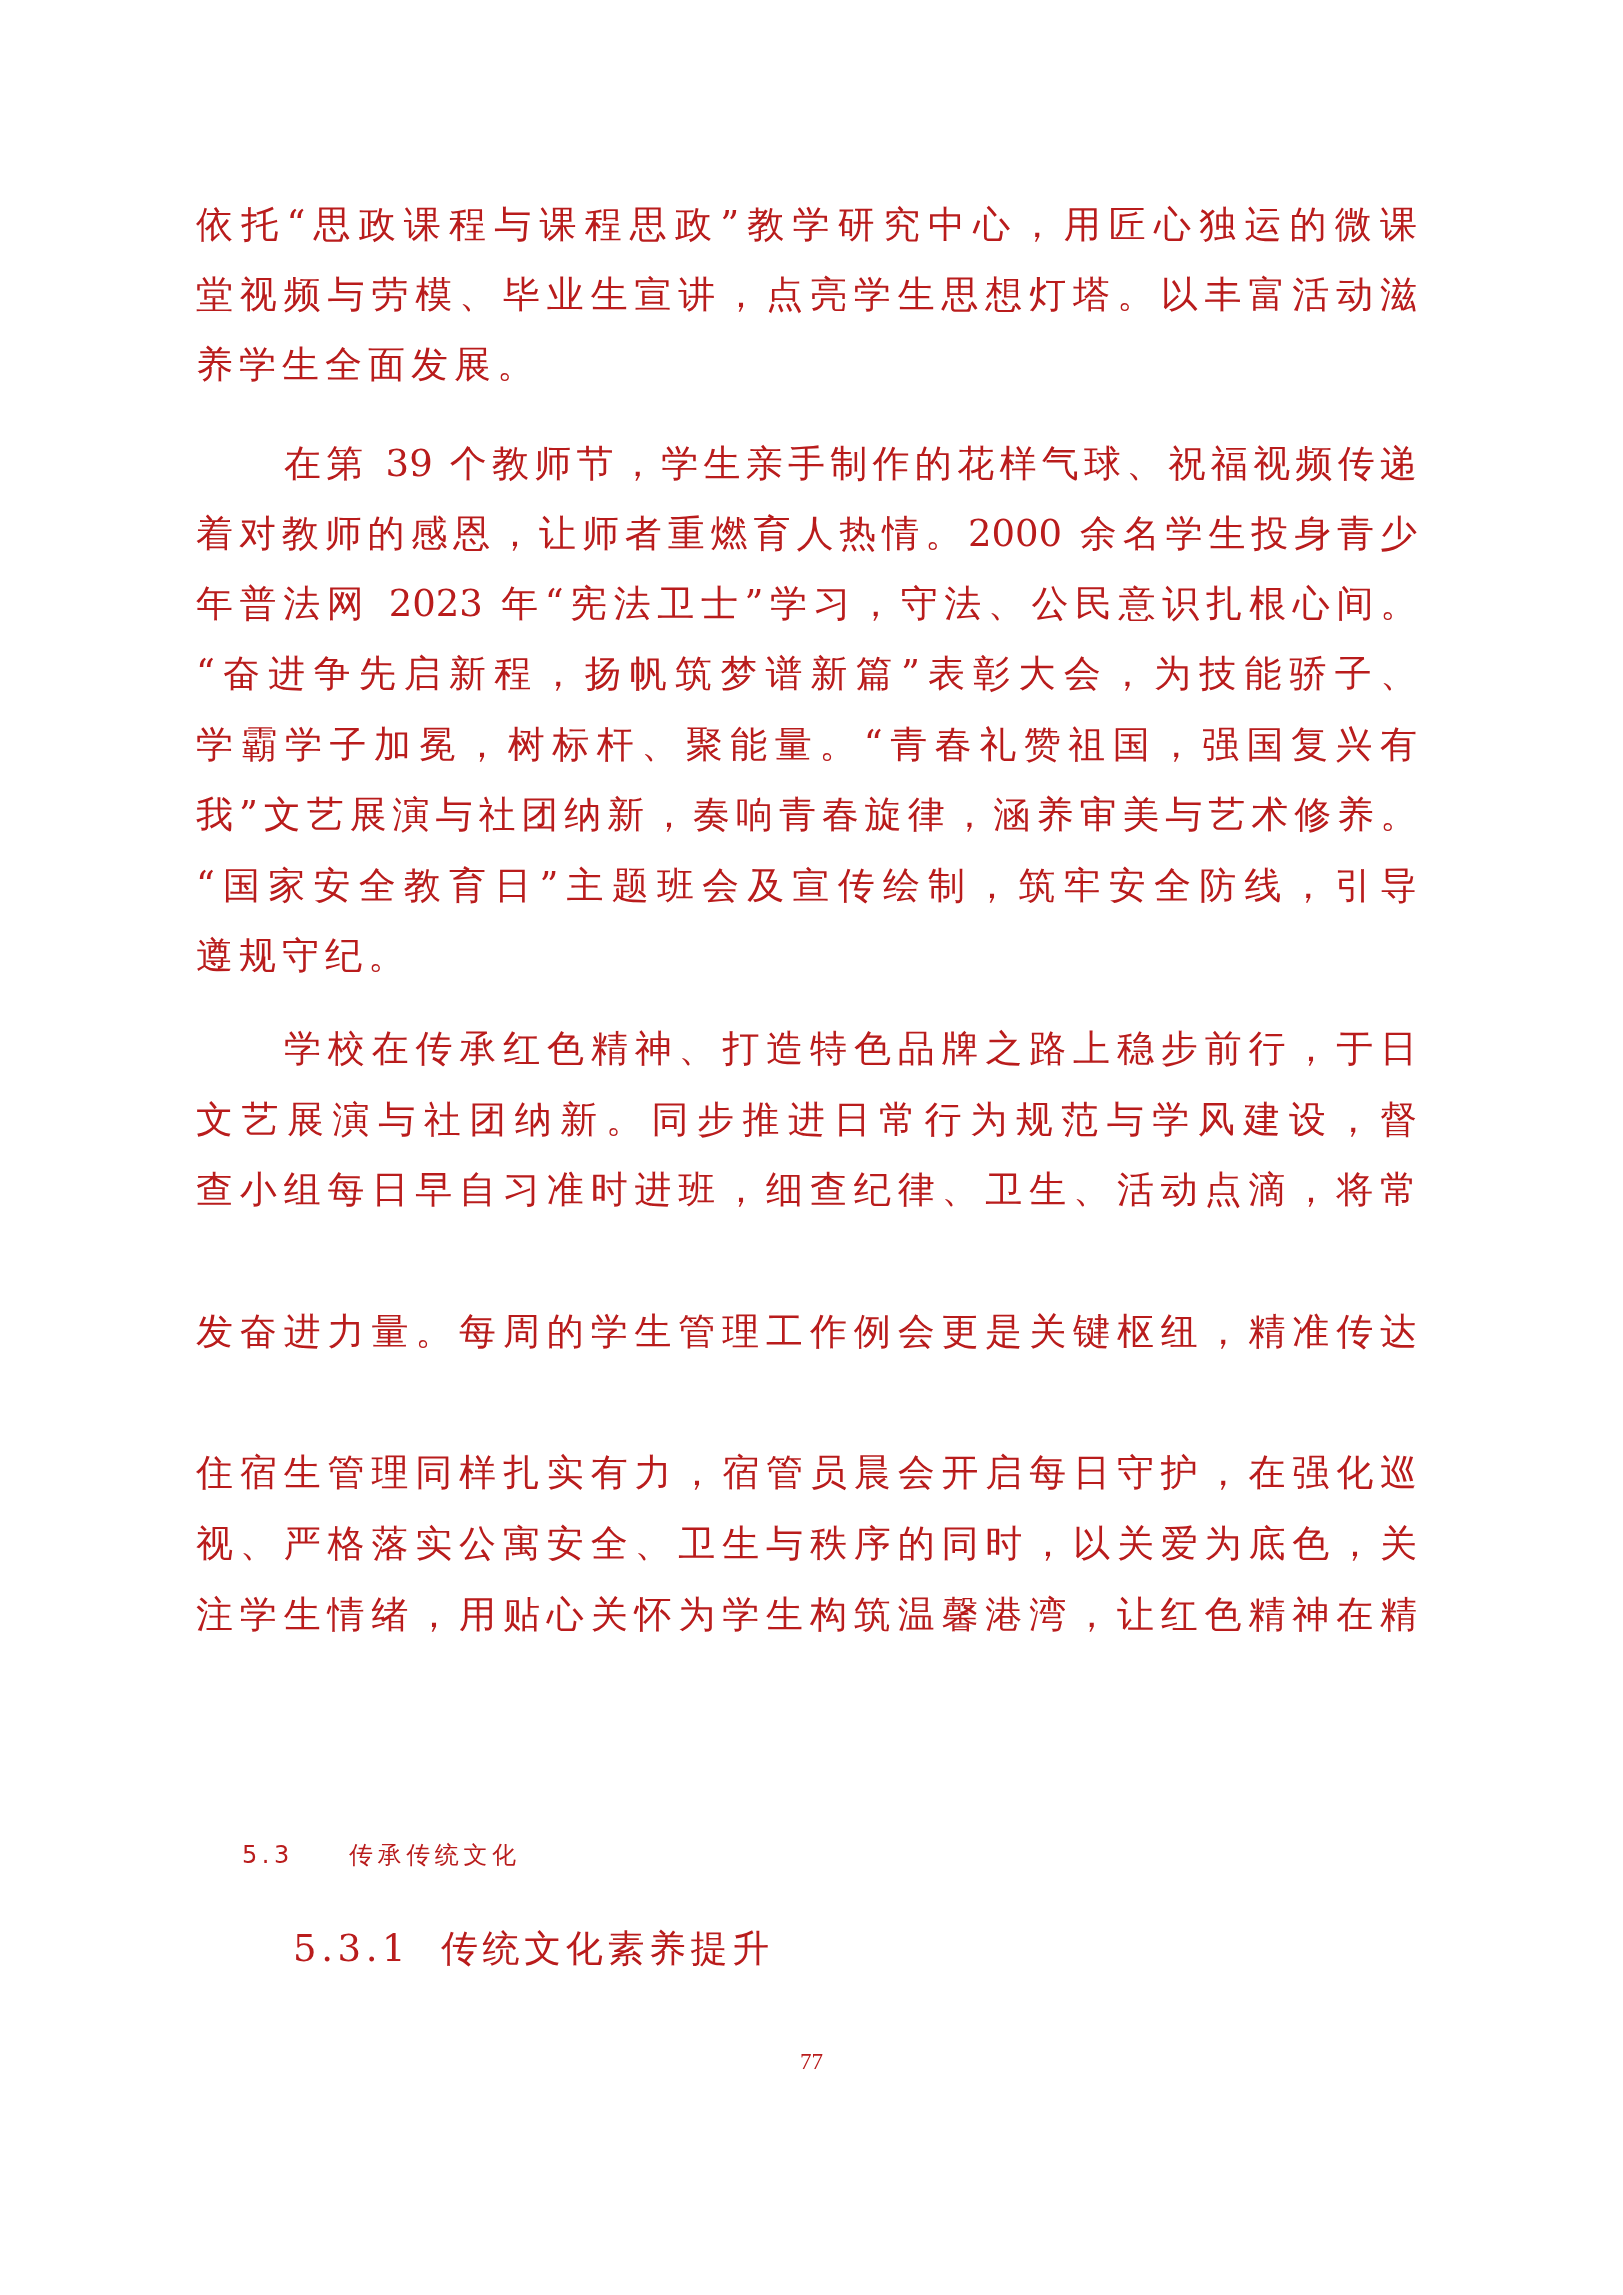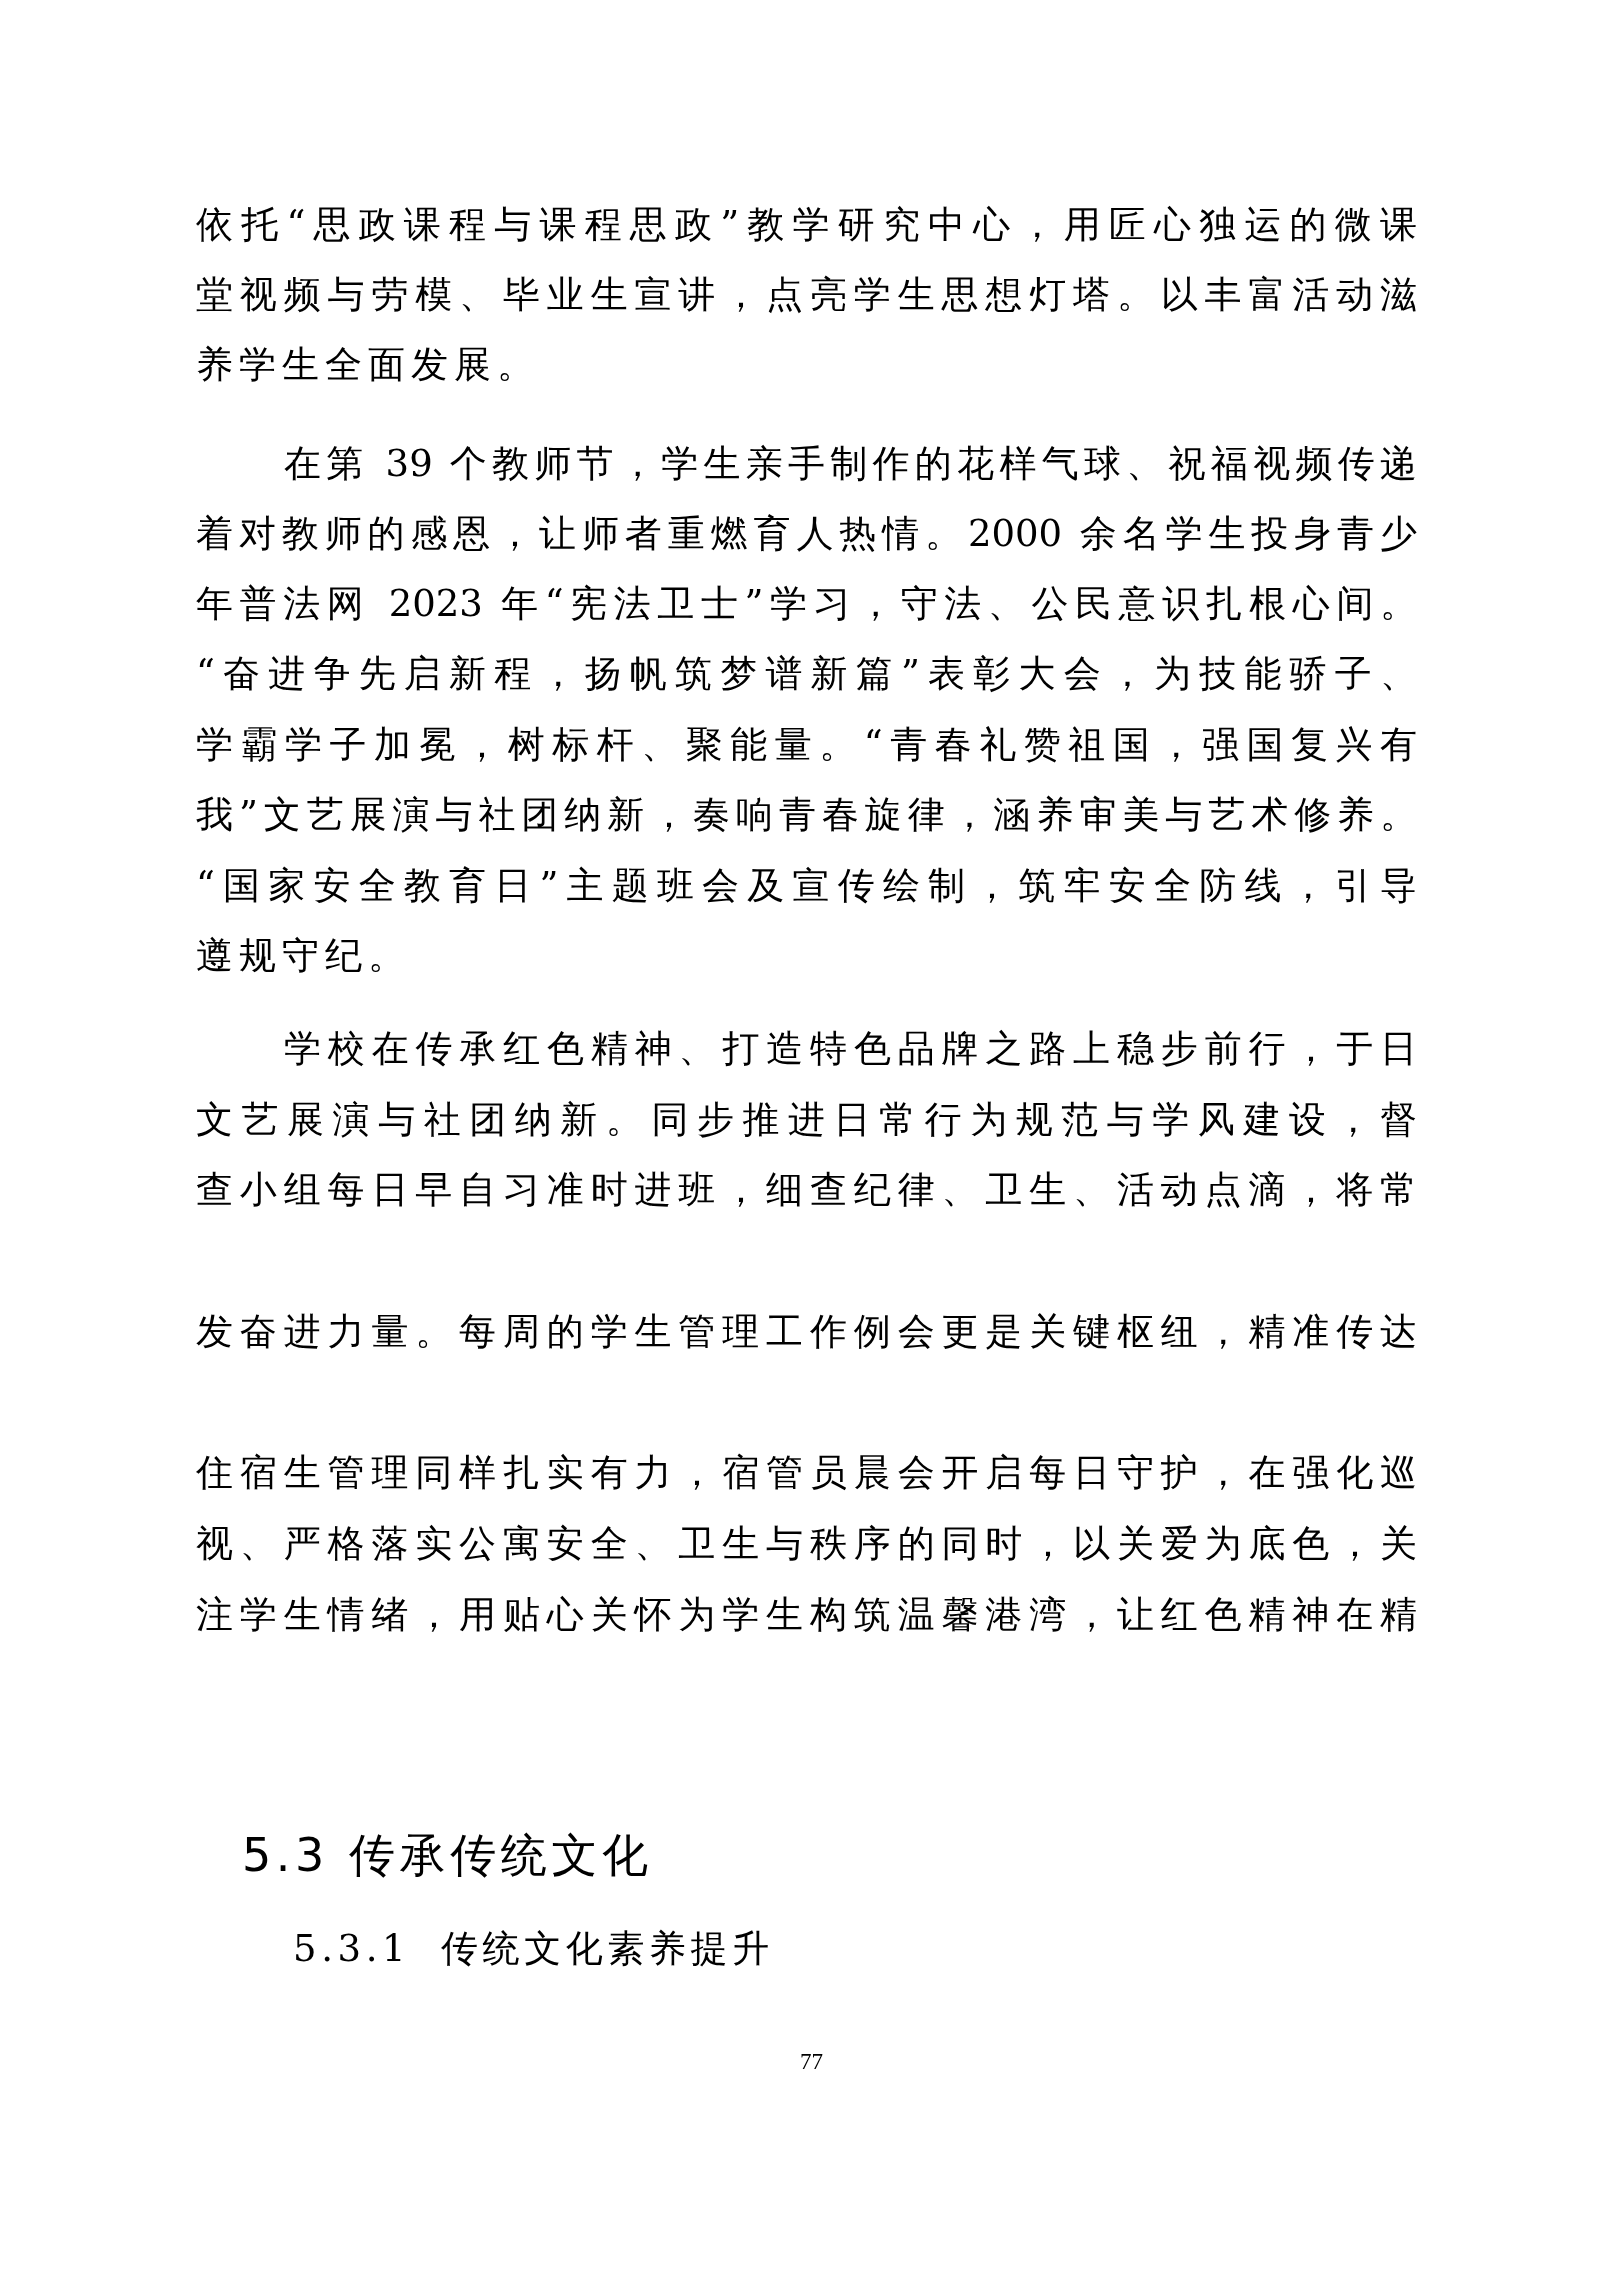--- a/index.html
+++ b/index.html
@@ -6,21 +6,21 @@
       margin: 0;
       padding: 0;
       background: #ffffff;
     }
     .page {
       position: relative;
       width: 1623px;
       height: 2295px;
       background: #ffffff;
       overflow: hidden;
-      color: #000000;
+      color: #b91c1c;
     }
     .line {
       position: absolute;
       left: 196px;
       width: 1221px;
       height: 70px;
       line-height: 70px;
       font-family: "DejaVu Serif", "Liberation Serif", serif;
       font-size: 37px;
       white-space: nowrap;
@@ -39,21 +39,21 @@
     }
     .heading {
       position: absolute;
       white-space: nowrap;
       height: 61px;
       line-height: 61px;
     }
     .h2 {
       left: 242px;
       font-family: "DejaVu Sans", "Liberation Sans", sans-serif;
-      font-size: 46px;
+      font-size: 24px;
       letter-spacing: 4.6px;
     }
     .h3 {
       left: 293px;
       font-family: "DejaVu Serif", "Liberation Serif", serif;
       font-size: 37px;
       letter-spacing: 4.6px;
     }
     .h-num { display: inline-block; }
     .h2 .h-num { width: 107px; }

